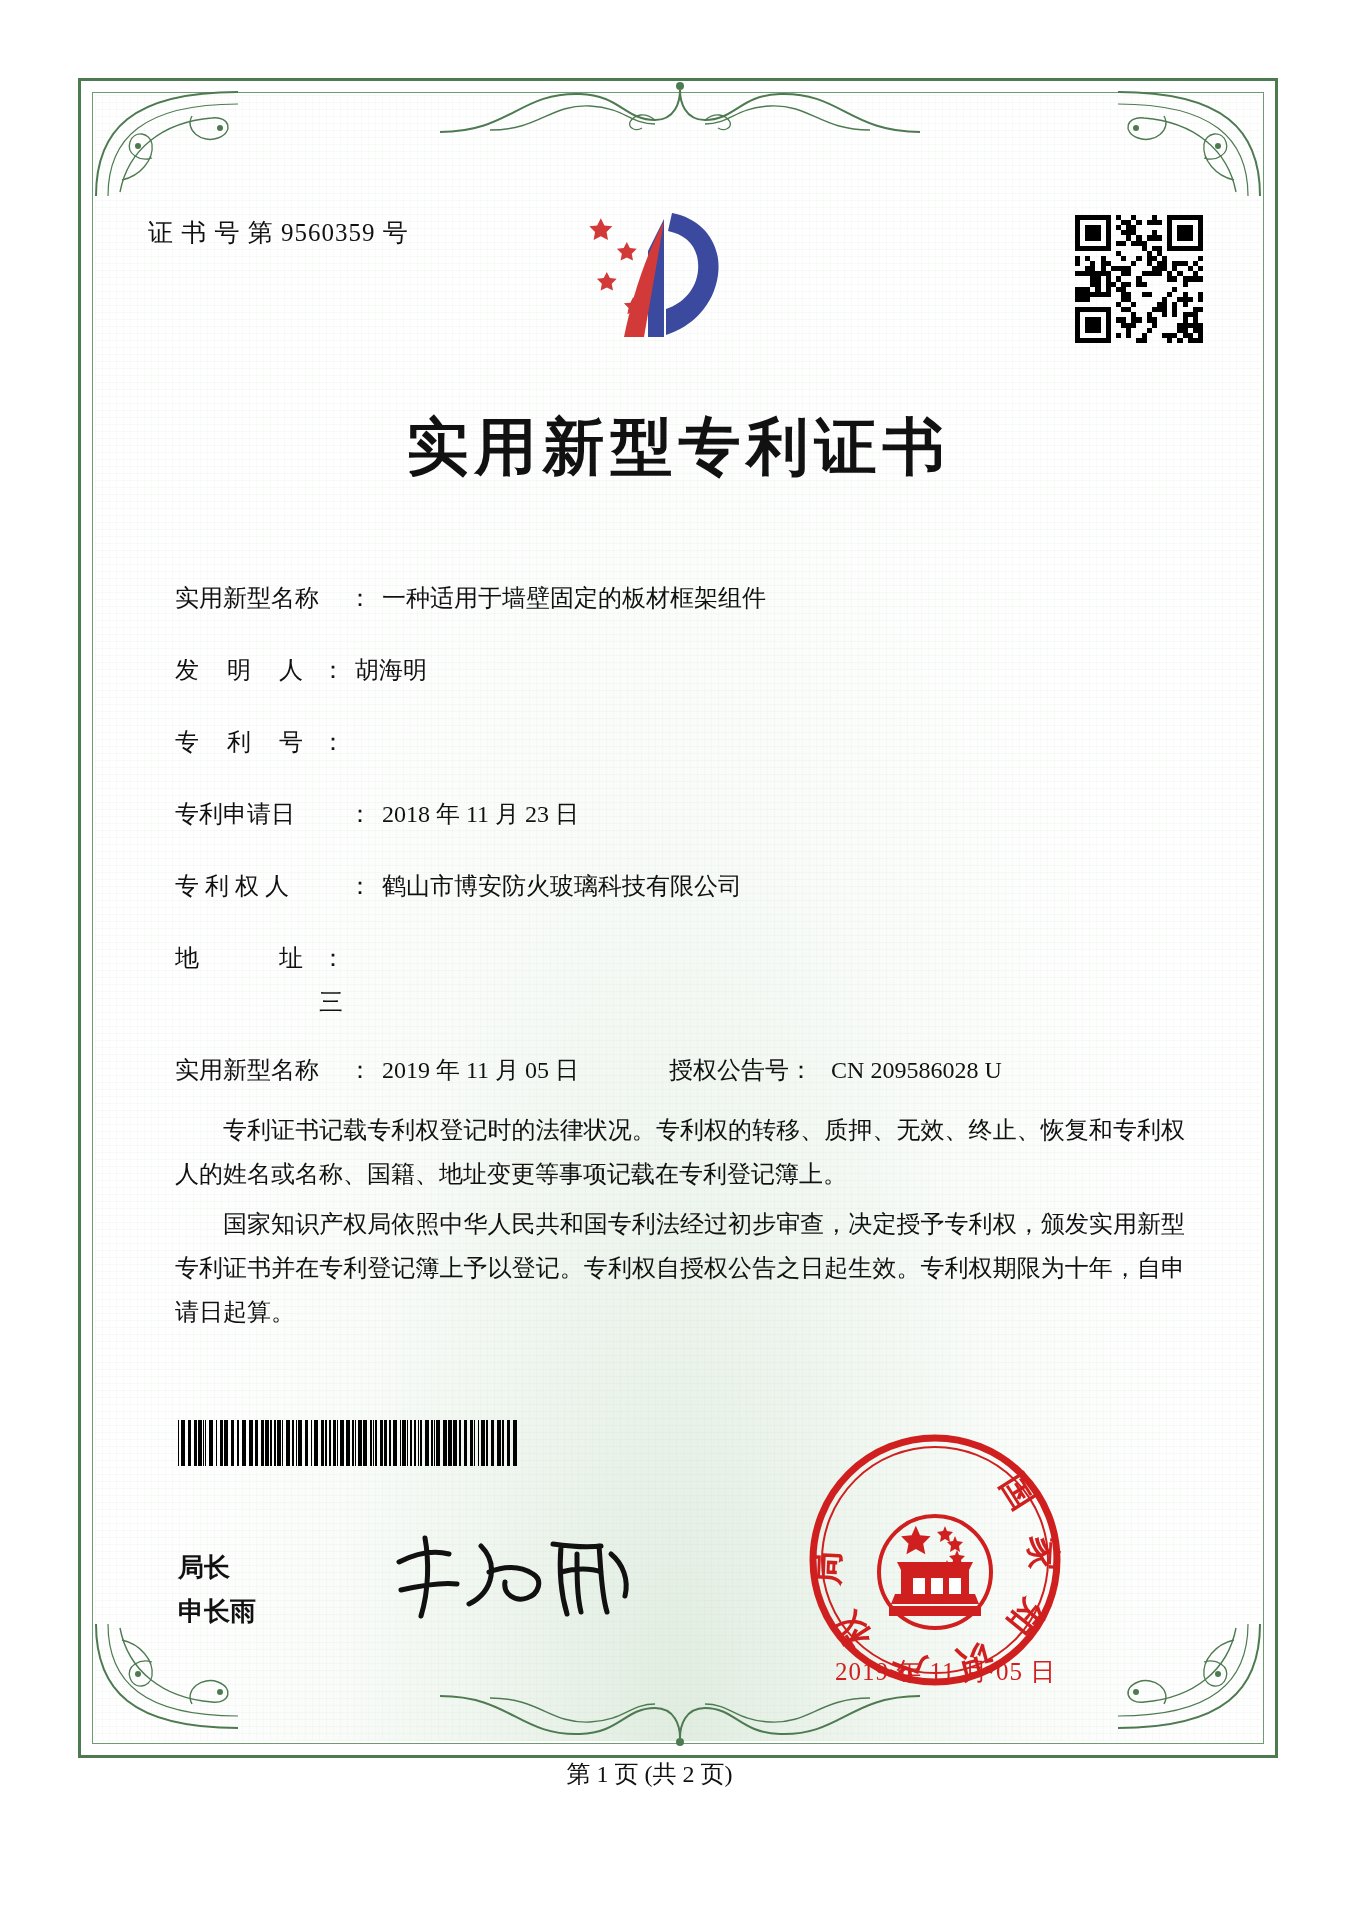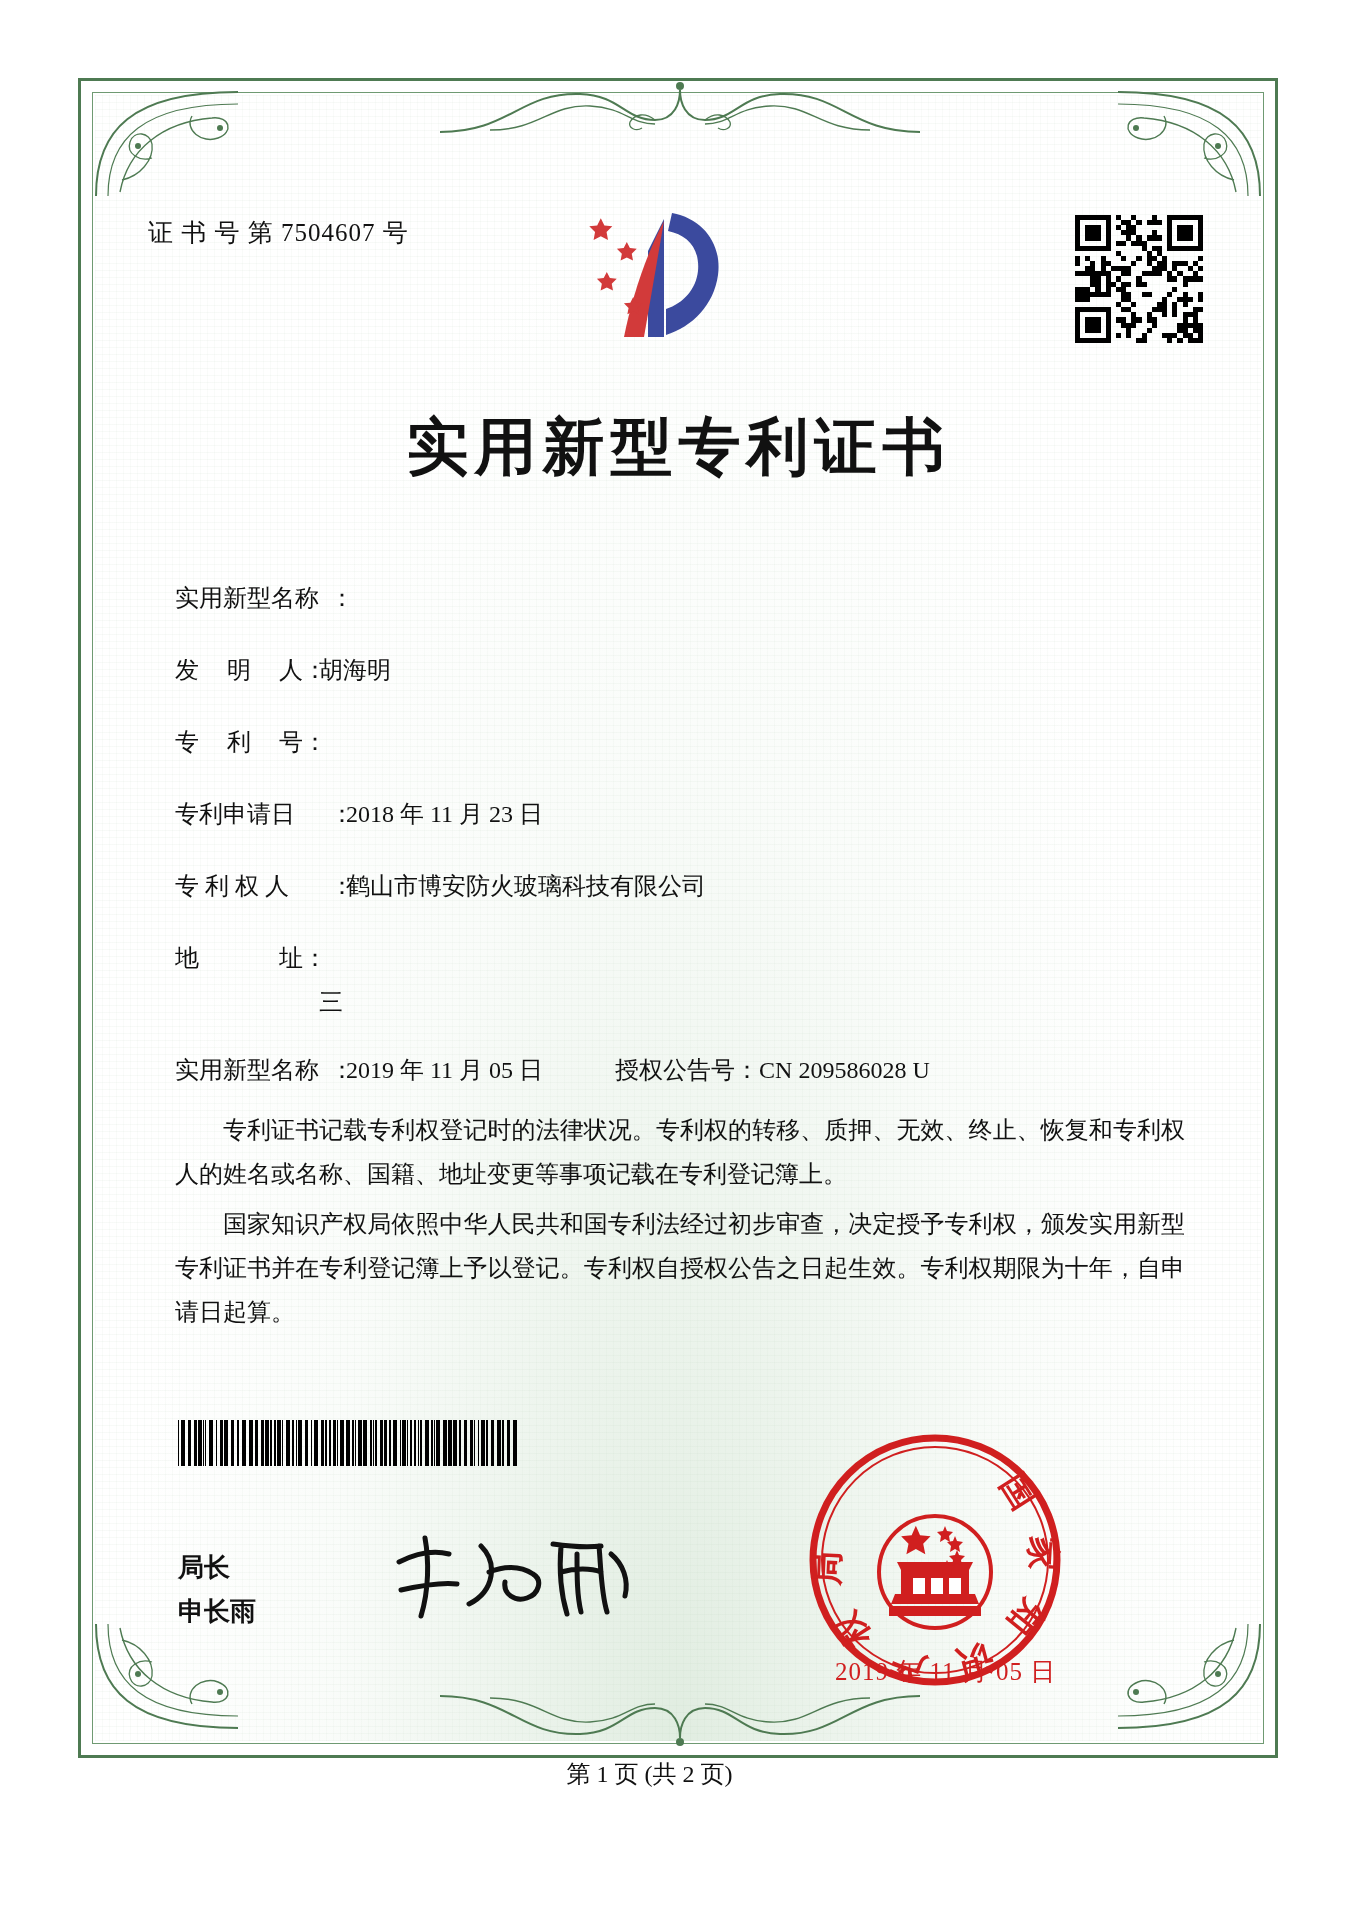--- a/index.html
+++ b/index.html
@@ -121,20 +121,21 @@
     position: absolute;
     left: 175px; top: 580px;
     width: 1020px;
   }
   .row {
     display: flex;
     align-items: baseline;
     margin-bottom: 36px;
     font-size: 24px;
     line-height: 1.5;
+    gap: 18px;
   }
   .row .label {
     width: 155px;
     flex: 0 0 155px;
     white-space: nowrap;
   }
   .row .label.spaced {
     display: inline-block;
     text-align: justify;
     text-align-last: justify;
@@ -294,21 +295,21 @@
     <svg viewBox="0 0 150 120" fill="none" stroke="currentColor" stroke-width="2">
       <path d="M4 116 C 4 50, 40 12, 146 12"></path>
       <path d="M16 116 C 16 58, 52 24, 146 24" stroke-width="1.2"></path>
       <path d="M28 112 C 36 70, 70 42, 120 38 C 138 36, 142 52, 126 58 C 110 64, 92 50, 100 36" stroke-width="1.4"></path>
       <path d="M30 100 C 48 96, 62 80, 60 64 C 58 52, 42 50, 38 62 C 34 74, 48 82, 60 78" stroke-width="1.3"></path>
       <circle cx="128" cy="48" r="3" fill="currentColor" stroke="none"></circle>
       <circle cx="46" cy="66" r="3" fill="currentColor" stroke="none"></circle>
     </svg>
   </div>
 
-  <div class="cert-number">证 书 号 第 7504607 号</div>
+  <div class="cert-number">证 书 号 第 9560359 号</div>
 
   <div class="logo">
     <svg viewBox="0 0 160 140">
       <path d="M92 8 C 124 14, 142 40, 138 70 C 134 100, 112 122, 86 130 L 86 104 C 104 98, 116 84, 118 66 C 120 44, 108 30, 88 26 Z" fill="#3b4a9e"></path>
       <path d="M84 14 L 84 132 L 68 132 L 68 46 Z" fill="#3b4a9e"></path>
       <path d="M84 16 L 64 132 L 44 132 C 52 92, 66 50, 84 16 Z" fill="#d23a3a"></path>
       <path d="M40 24 l5 10 11 1 -8 8 2 11 -10 -5 -10 5 2 -11 -8 -8 11 -1 z" fill="#d23a3a" transform="translate(-8,-4) scale(0.72)"></path>
       <path d="M40 24 l5 10 11 1 -8 8 2 11 -10 -5 -10 5 2 -11 -8 -8 11 -1 z" fill="#d23a3a" transform="translate(22,22) scale(0.62)"></path>
       <path d="M40 24 l5 10 11 1 -8 8 2 11 -10 -5 -10 5 2 -11 -8 -8 11 -1 z" fill="#d23a3a" transform="translate(2,52) scale(0.62)"></path>
       <path d="M40 24 l5 10 11 1 -8 8 2 11 -10 -5 -10 5 2 -11 -8 -8 11 -1 z" fill="#d23a3a" transform="translate(30,78) scale(0.58)"></path>
@@ -943,20 +944,21 @@
       <i></i>
     </div>
 
   <div class="title">实用新型专利证书</div>
 
   <div class="fields">
 
     <div class="row">
       <span class="label">实用新型名称</span>
       <span class="colon">：</span>
+      <span class="value">一种适用于墙壁固定的板材框架组件</span>
     </div>
 
     <div class="row">
       <span class="label spaced">发明人</span>
       <span class="colon">：</span>
       <span class="value">胡海明</span>
     </div>
 
     <div class="row">
       <span class="label spaced">专利号</span>

